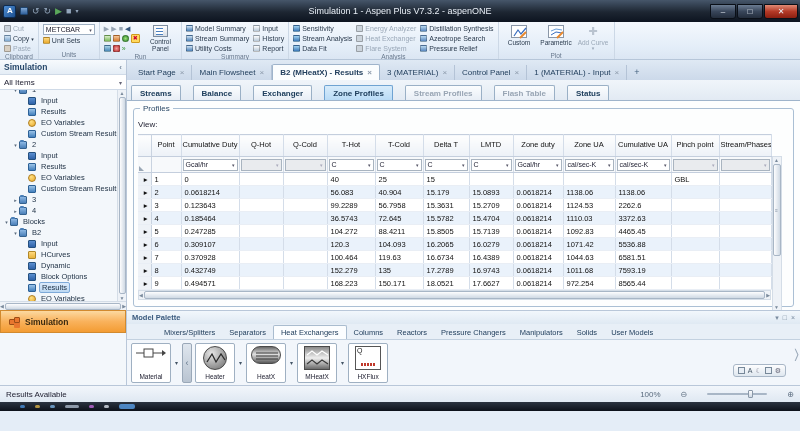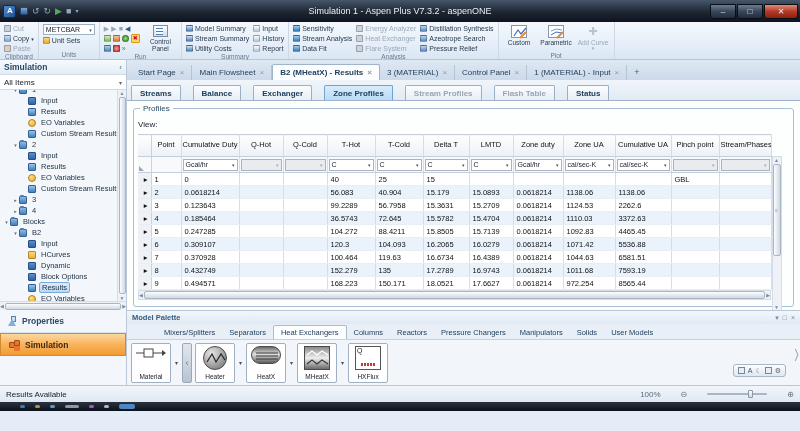--- a/index.html
+++ b/index.html
@@ -797,24 +797,20 @@
                 <span style="margin-top:auto">▼</span>
               </div>
           </div>
         </fieldset>
       </div>
     </div>
   </div>
 
   <div class="bottomrow">
     <div class="navcol">
-      <div class="navbtn">
-          <span class="flask"></span>
-          <span>Properties</span>
-        </div>
       <div class="navbtn active">
           <span class="flowico"></span>
           <span>Simulation</span>
         </div>
       <div style="flex:1"></div>
     </div>
 
     <div class="palette">
       <div class="palhead">
         <span>Model Palette</span>

